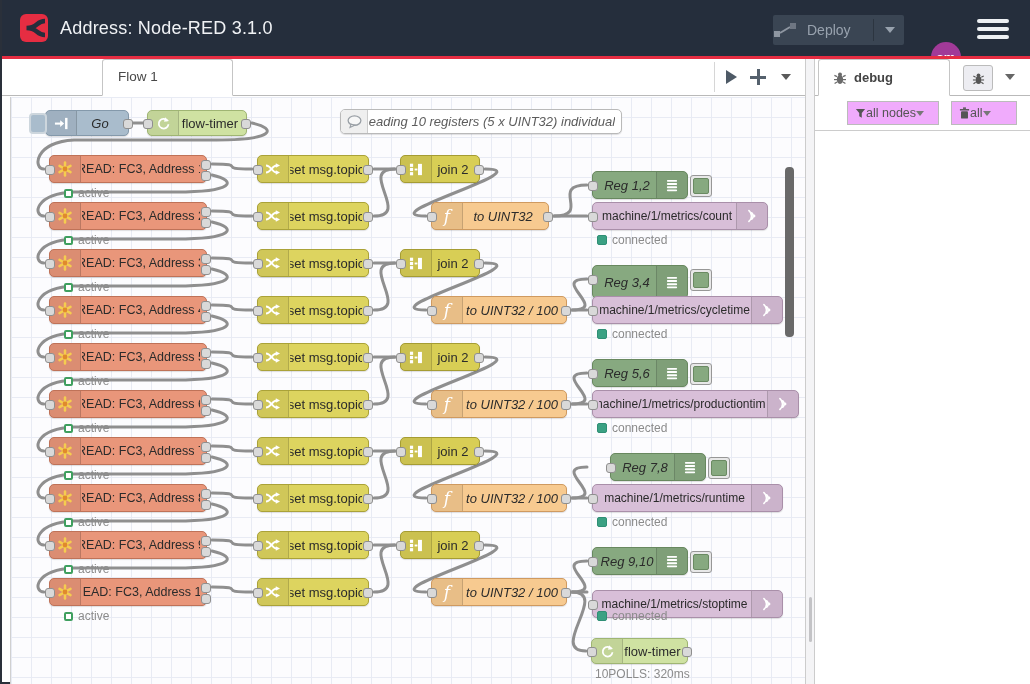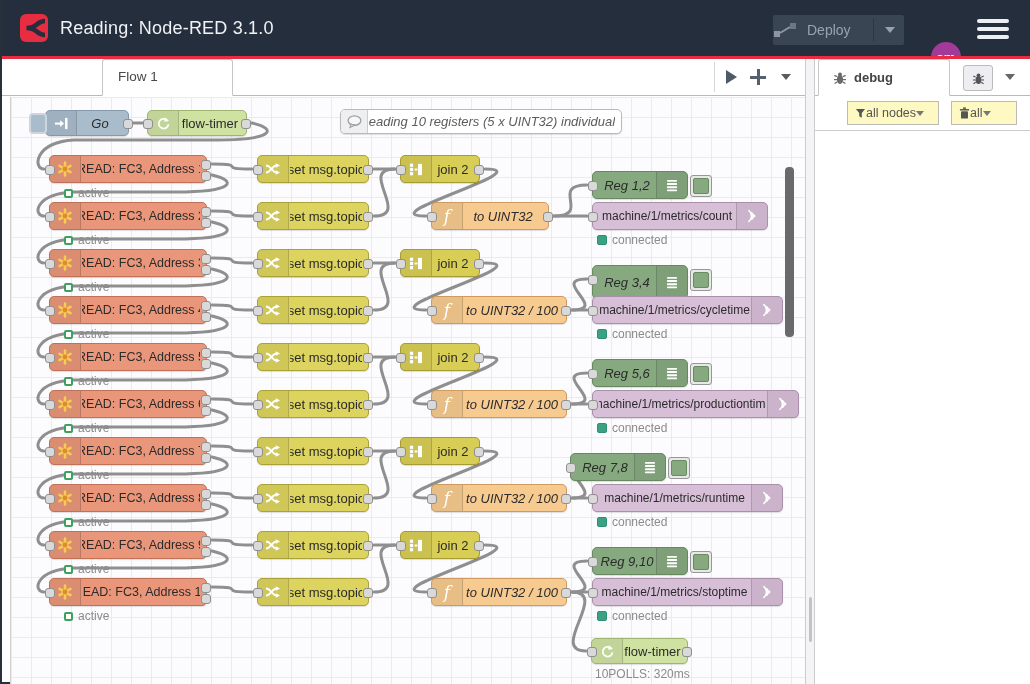--- a/index.html
+++ b/index.html
@@ -83,39 +83,39 @@
            border-bottom:1px solid #b9b9b9;box-sizing:border-box;}
   .sb-tab{position:absolute;left:3px;top:0;width:132px;height:37px;background:#fff;
           border:1px solid #c5c5c5;border-bottom:1px solid #fff;border-radius:3px 3px 0 0;
           box-sizing:border-box;display:flex;align-items:center;gap:7px;padding-left:14px;
           font-size:13px;font-weight:bold;color:#444;}
   .sb-bugbtn{position:absolute;left:148px;top:6px;width:28px;height:24px;background:#ededf2;
              border:1px solid #bbb;border-radius:3px;display:flex;align-items:center;justify-content:center;}
   .sb-caret{position:absolute;left:190px;top:15px;border-top-color:#666;}
   .sb-filter{position:absolute;left:0;top:37px;width:217px;height:35px;background:#fff;
              border-bottom:1px solid #ccc;box-sizing:border-box;}
-  .sb-btn{position:absolute;top:5px;height:24px;border:1px solid #bbb;border-radius:0;background:#fef9c3;
+  .sb-btn{position:absolute;top:5px;height:24px;border:1px solid #bbb;border-radius:0;background:#f0abfc;
           display:flex;align-items:center;gap:0;font-size:12.5px;color:#555;
           box-sizing:border-box;padding:0 7px;}
   .sb-btn .caret{border-top-color:#777;border-left-width:4px;border-right-width:4px;border-top-width:5px;}
   .sb-panel{position:absolute;left:0;top:72px;width:217px;height:553px;background:#fff;}
 </style>
 </head>
 <body>
 
 <div id="app">
 
   <div class="header" style="background: rgb(37, 46, 60);">
     <span class="logo">
       <svg width="28" height="28" viewBox="0 0 28 28">
         <rect x="0" y="0" width="28" height="28" rx="6" class="logo-bg" fill="#e62d42"></rect>
         <path d="M25,7 C16,7 18,14 6.5,14 C18,14 16,21 25,21" fill="none" stroke="#252e3c" stroke-width="4.6"></path>
       </svg>
     </span>
-    <span class="title">Reading: Node-RED 3.1.0</span>
+    <span class="title">Address: Node-RED 3.1.0</span>
     <span class="deploy" style="background: rgb(58, 69, 83);">
       <svg width="26" height="16" viewBox="0 0 26 16">
         <rect x="1" y="9" width="6" height="6" fill="#8e96a1"></rect>
         <line x1="7" y1="11" x2="17" y2="5" stroke="#8e96a1" stroke-width="2"></line>
         <rect x="17" y="1" width="6" height="6" fill="#6e7682"></rect>
       </svg>
       <span class="deploy-label">Deploy</span>
       <span class="deploy-sep"></span>
       <span class="caret"></span>
     </span>
@@ -716,21 +716,21 @@
               <rect x="1.6" y="12.2" width="10.8" height="2" rx="0.8"></rect>
             </g>
           </svg>
         </span>
         <span class="nlabel it" style="left: 6px; right: 32px;">Reg 5,6</span>
         <span class="port" style="left: -5px; top: 9px;"></span>
         <span class="dbg-btn">
           <i></i>
         </span>
       </div>
-      <div class="node t-debug" style="left: 559px; top: 356px; width: 96px; height: 28px; background: rgb(135, 169, 128); border-color: rgb(104, 136, 95);">
+      <div class="node t-debug" style="left: 599px; top: 356px; width: 96px; height: 28px; background: rgb(135, 169, 128); border-color: rgb(104, 136, 95);">
         <span class="icon-sec right">
           <svg width="14" height="15" viewBox="0 0 14 16">
             <g fill="#ffffff">
               <rect x="1.6" y="2" width="10.8" height="2" rx="0.8"></rect>
               <rect x="1.6" y="5.4" width="10.8" height="2" rx="0.8"></rect>
               <rect x="1.6" y="8.8" width="10.8" height="2" rx="0.8"></rect>
               <rect x="1.6" y="12.2" width="10.8" height="2" rx="0.8"></rect>
             </g>
           </svg>
         </span>
@@ -818,21 +818,21 @@
             <circle cx="9.6" cy="8" r="1.5" fill="#ffffff"></circle>
           </svg>
         </span>
         <span class="nlabel" style="left: 6px; right: 32px;">machine/1/metrics/runtime</span>
         <span class="port" style="left: -5px; top: 9px;"></span>
       </div>
       <div class="status" style="left: 586px; top: 418px;">
         <span class="st-dot" style="background: rgb(59, 161, 131);"></span>
         <span>connected</span>
       </div>
-      <div class="node t-mqtt" style="left: 581px; top: 481px; width: 191px; height: 28px; background: rgb(216, 191, 216); border-color: rgb(169, 143, 169);">
+      <div class="node t-mqtt" style="left: 581px; top: 493px; width: 191px; height: 28px; background: rgb(216, 191, 216); border-color: rgb(169, 143, 169);">
         <span class="icon-sec right">
           <svg width="15" height="16" viewBox="0 0 16 16">
             <g stroke="#ffffff" stroke-width="1.8" fill="none" stroke-linecap="round">
               <path d="M4.2,2.2 A7.4,7.4 0 0 1 4.2,13.8"></path>
               <path d="M7.2,4.6 A4.6,4.6 0 0 1 7.2,11.4"></path>
             </g>
             <circle cx="9.6" cy="8" r="1.5" fill="#ffffff"></circle>
           </svg>
         </span>
         <span class="nlabel" style="left: 6px; right: 32px;">machine/1/metrics/stoptime</span>

